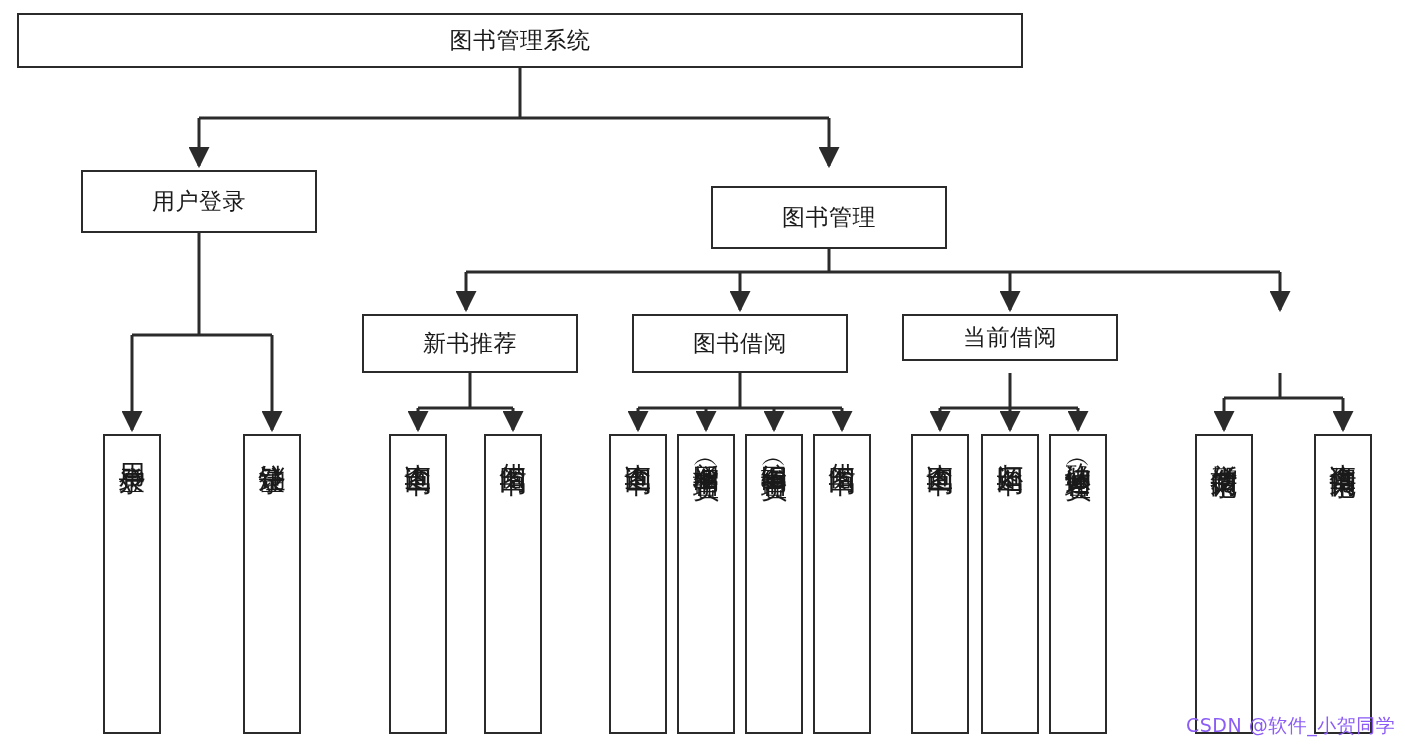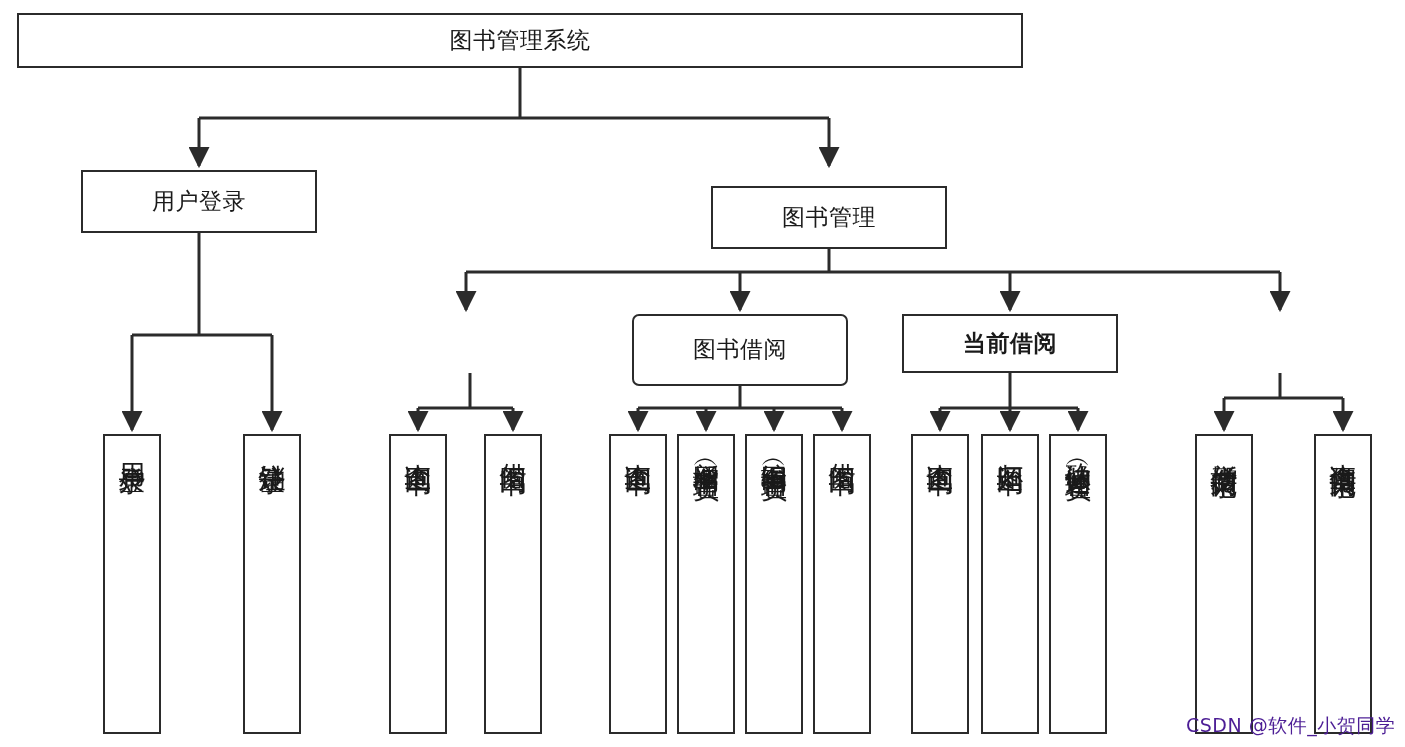--- a/index.html
+++ b/index.html
@@ -58,21 +58,21 @@
     white-space: nowrap;
   }
   .node.vert.tall .label {
     font-size: 26px;
   }
   #watermark {
     position: absolute;
     left: 1186px;
     top: 713px;
     font-size: 19px;
-    color: #4c1d95;
+    color: #8b5cf6;
     letter-spacing: 0.5px;
     white-space: nowrap;
   }
 </style>
 </head>
 <body>
 
 <div id="canvas">
 
   <svg class="wires" viewBox="0 0 1405 747" xmlns="http://www.w3.org/2000/svg">
@@ -129,24 +129,27 @@
     <span class="label">图书管理系统</span>
   </div>
 
   <div class="node horiz" style="left:81px; top:170px; width:236px; height:63px;">
     <span class="label">用户登录</span>
   </div>
   <div class="node horiz" style="left:711px; top:170px; width:236px; height:63px;margin-top:16px;">
     <span class="label">图书管理</span>
   </div>
 
-  <div class="node horiz" style="left:632px; top:314px; width:216px; height:72px;border-radius:7px;">
+  <div class="node horiz" style="left:362px; top:314px; width:216px; height:59px;">
+    <span class="label">新书推荐</span>
+  </div>
+  <div class="node horiz" style="left:632px; top:314px; width:216px; height:59px;">
     <span class="label">图书借阅</span>
   </div>
-  <div class="node horiz" style="left:902px; top:314px; width:216px; height:59px;font-weight:bold;">
+  <div class="node horiz" style="left:902px; top:314px; width:216px; height:47px;">
     <span class="label">当前借阅</span>
   </div>
 
   <div class="node vert" style="left:103px; top:434px; width:58px; height:300px;">
     <span class="label">用户登录</span>
   </div>
   <div class="node vert" style="left:243px; top:434px; width:58px; height:300px;">
     <span class="label">注销登录</span>
   </div>
 

